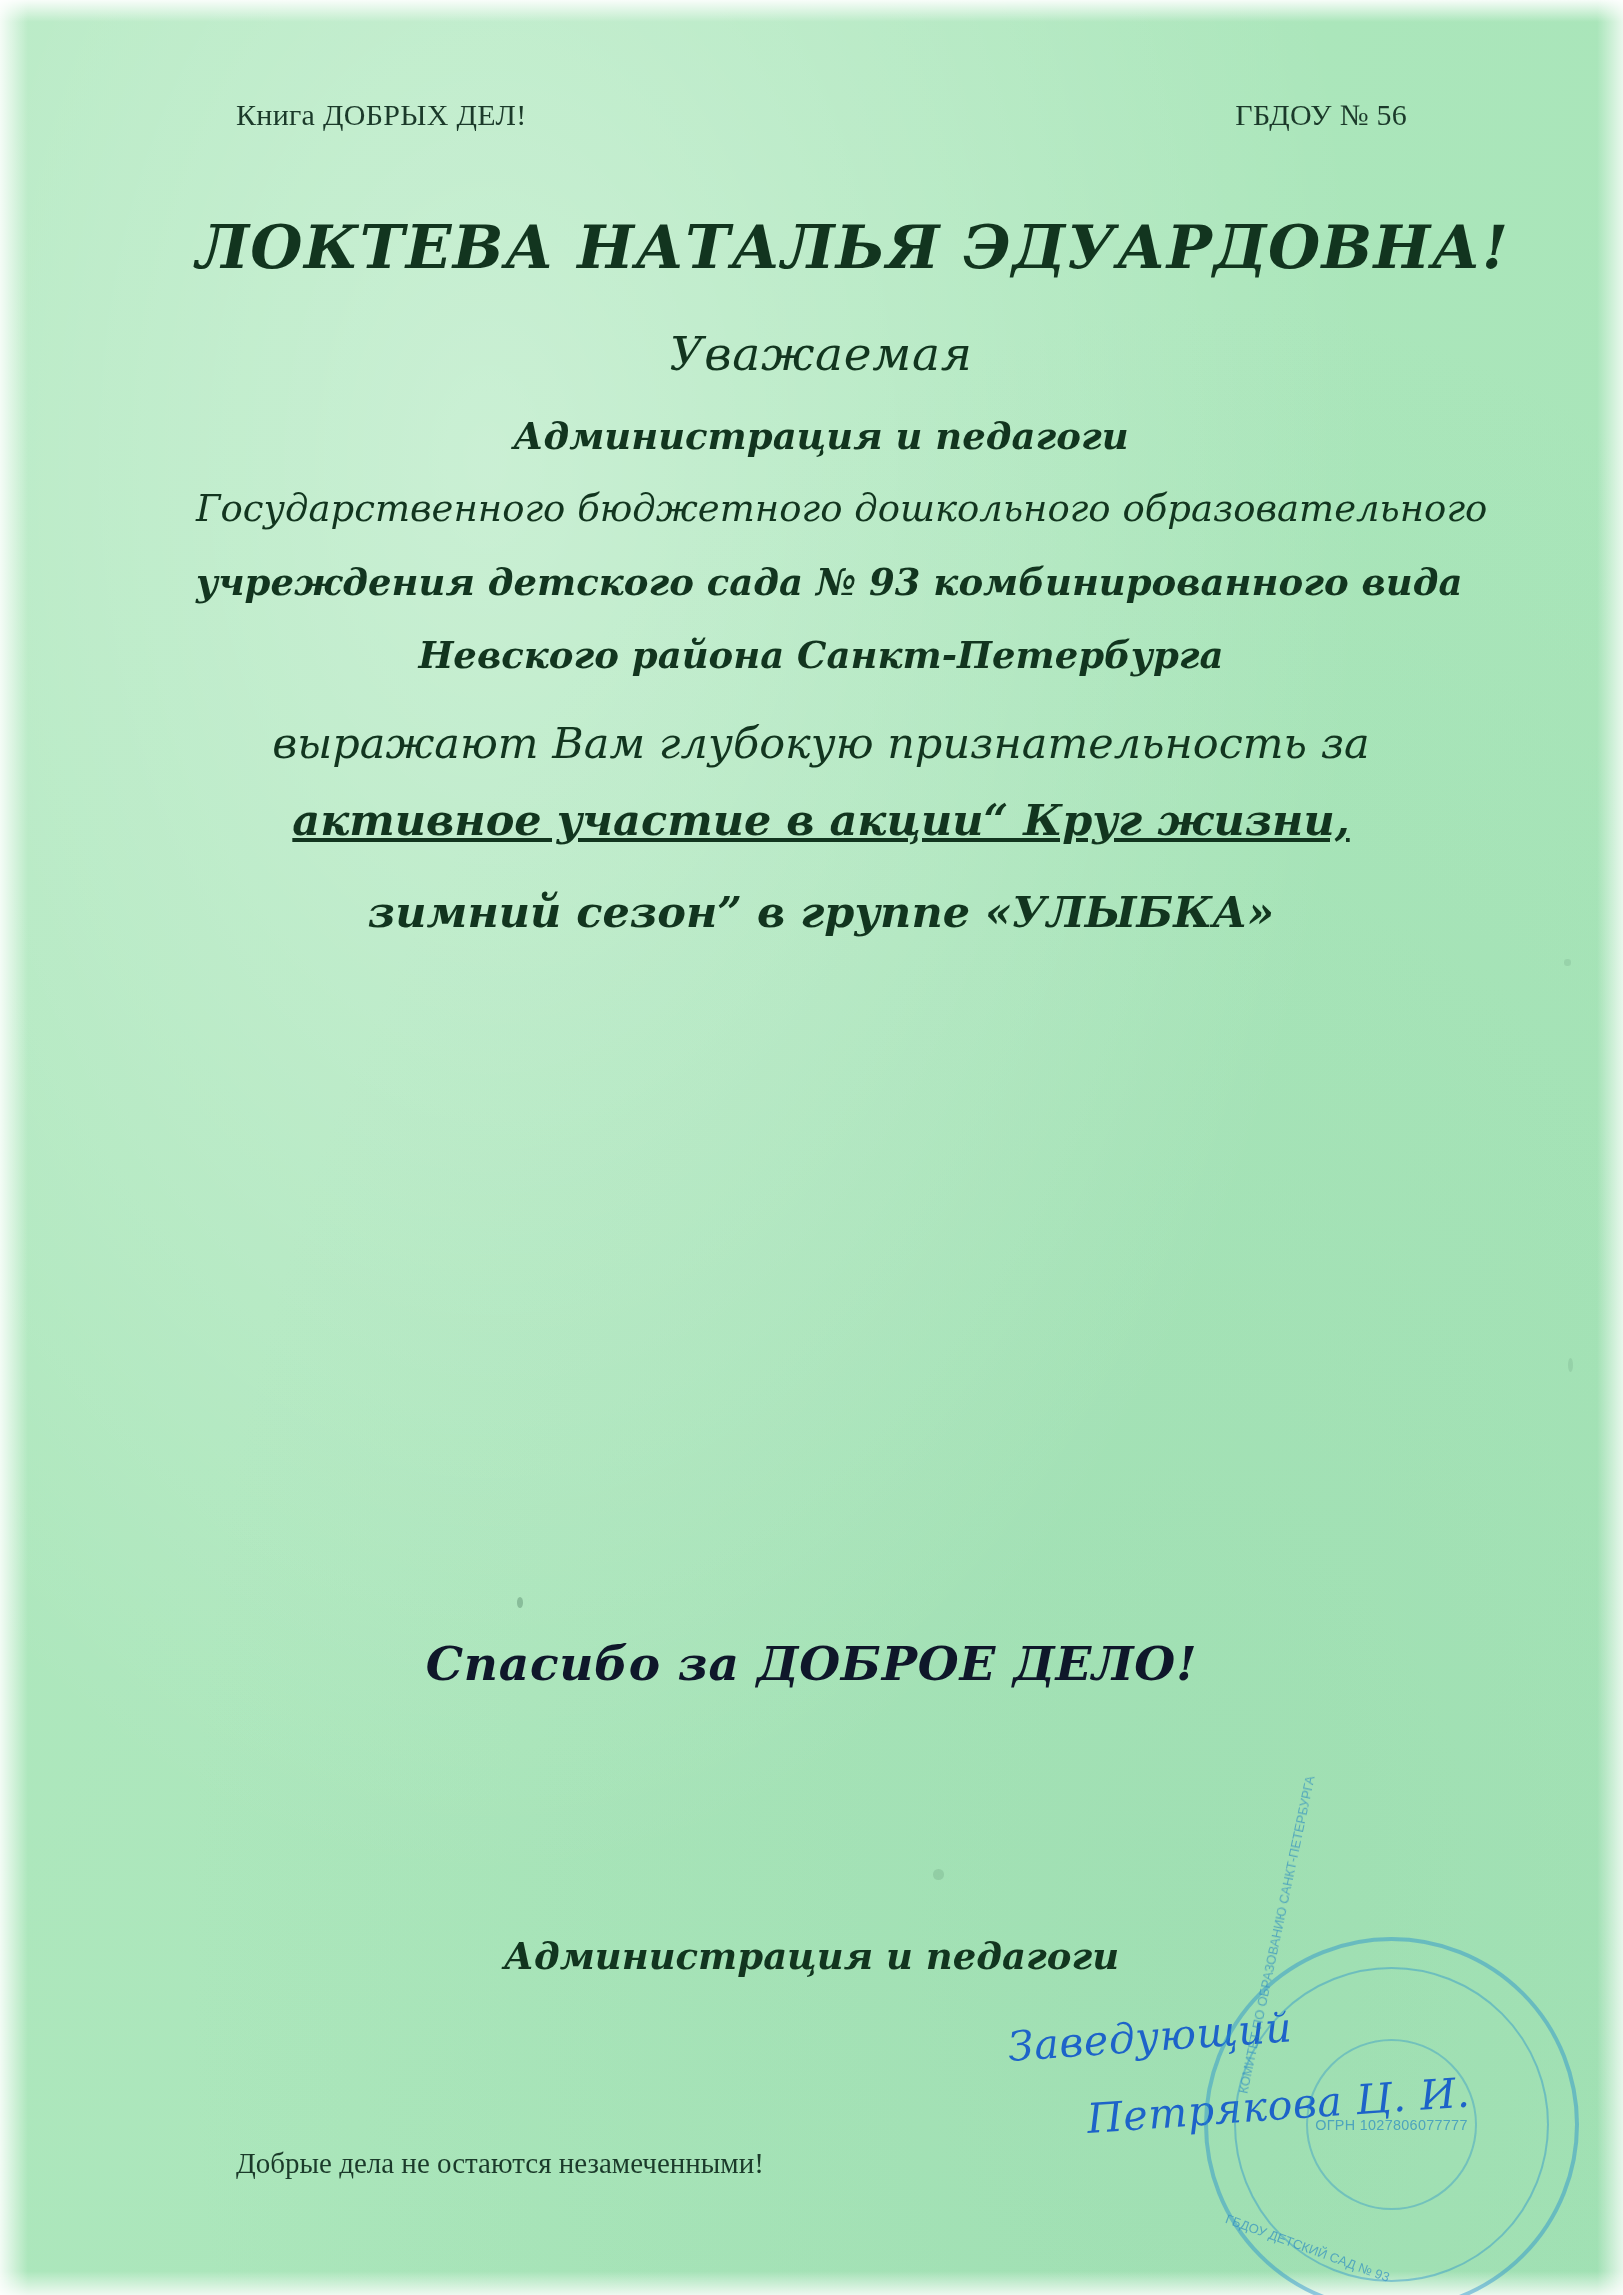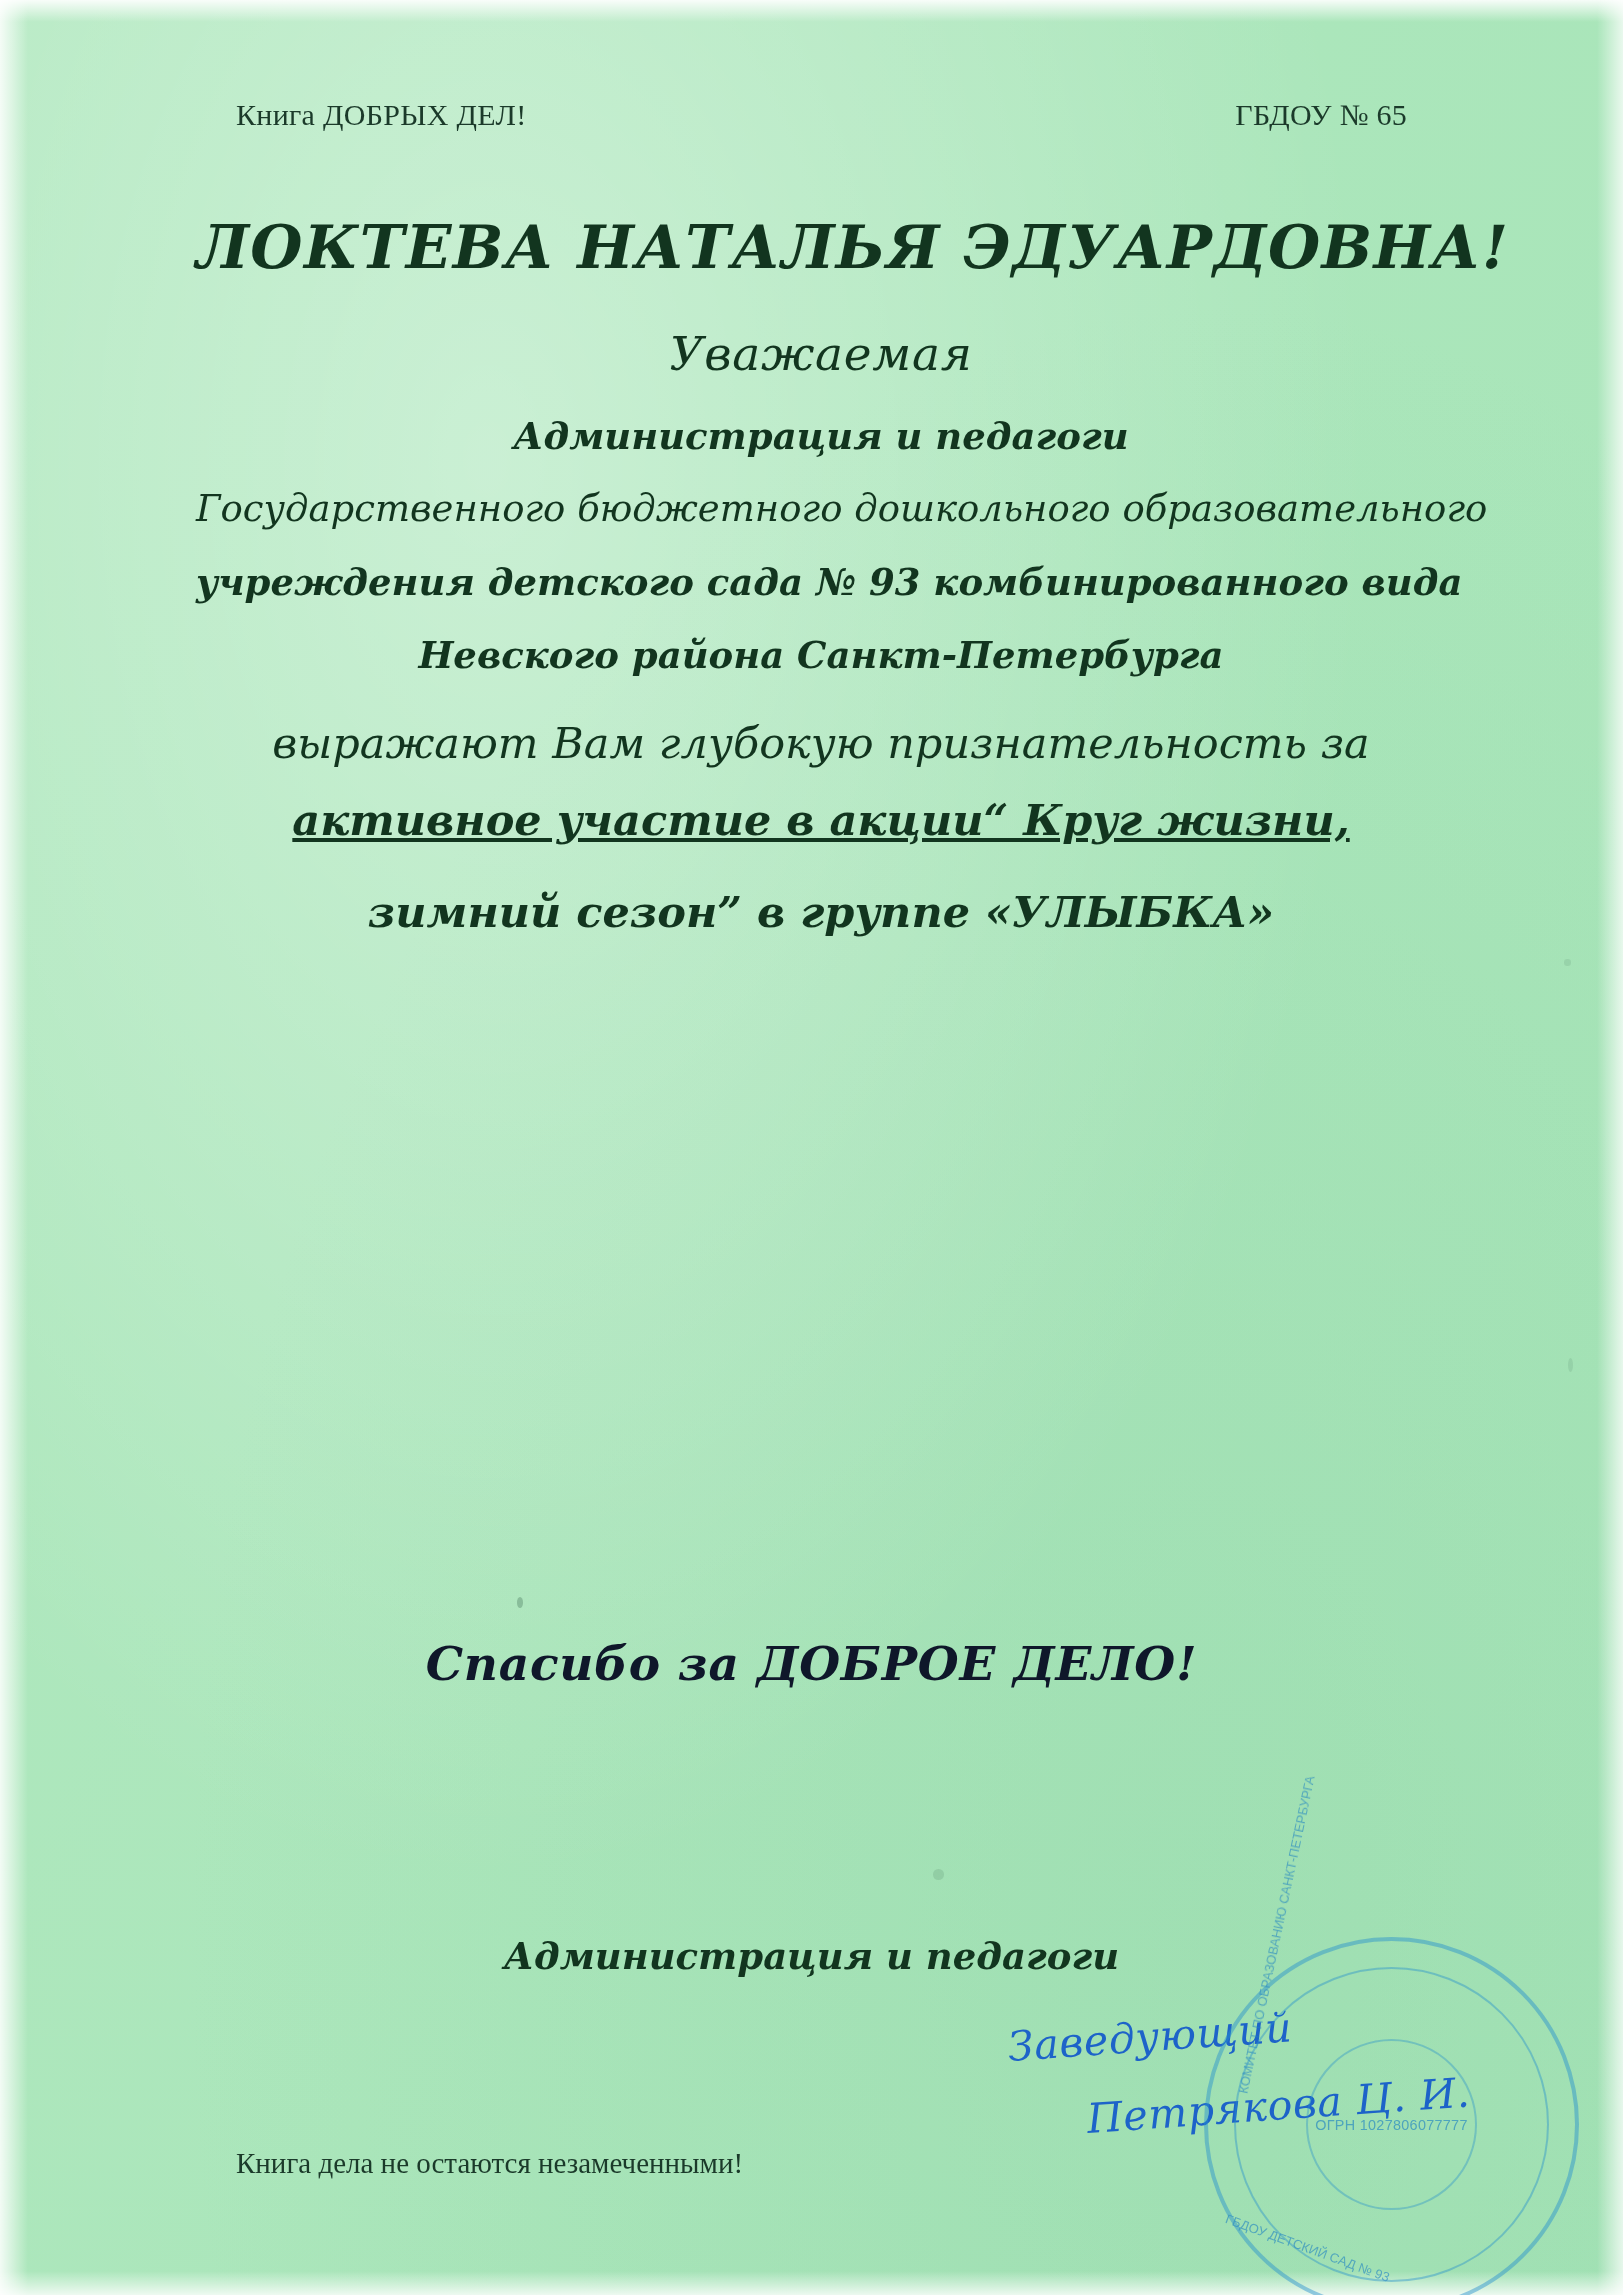--- a/index.html
+++ b/index.html
@@ -275,21 +275,21 @@
 
   <div class="speck" style="top:1597px;left:517px;width:5.9px;height:10.5px;"></div>
   <div class="speck" style="top:1869px;left:933px;width:10.5px;height:10.5px;opacity:.5;"></div>
   <div class="speck" style="top:959px;left:1564px;width:6.5px;height:6.5px;opacity:.4;"></div>
   <div class="speck" style="top:1358px;left:1568px;width:5.2px;height:14.4px;opacity:.4;"></div>
 
   <div class="content">
 
     <div class="header">
       <div>Книга ДОБРЫХ ДЕЛ!</div>
-      <div>ГБДОУ № 65</div>
+      <div>ГБДОУ № 56</div>
     </div>
 
     <div class="body-block">
       <p class="line l-name">ЛОКТЕВА НАТАЛЬЯ ЭДУАРДОВНА!</p>
       <p class="line l-greeting">Уважаемая</p>
       <p class="line l-org">Администрация и педагоги</p>
       <p class="line l-org2">Государственного бюджетного дошкольного образовательного</p>
       <p class="line l-org3">учреждения детского сада № 93 комбинированного вида</p>
       <p class="line l-org4">Невского района Санкт-Петербурга</p>
       <p class="line l-grat">выражают Вам глубокую признательность за</p>
@@ -309,17 +309,17 @@
       <div class="stamp-core"></div>
       <div class="stamp-text">ОГРН 1027806077777</div>
       <div class="stamp-ring-text">
         <span style="transform: rotate(-78deg) translate(0, -160px);">КОМИТЕТ ПО ОБРАЗОВАНИЮ САНКТ-ПЕТЕРБУРГА</span>
       </div>
       <div class="stamp-ring-text">
         <span style="transform: rotate(20deg) translate(-124px, 137px);">ГБДОУ ДЕТСКИЙ САД № 93</span>
       </div>
     </div>
 
-    <div class="footer-note">Книга дела не остаются незамеченными!</div>
+    <div class="footer-note">Добрые дела не остаются незамеченными!</div>
 
   </div>
 </div>
 
 
 </body></html>

